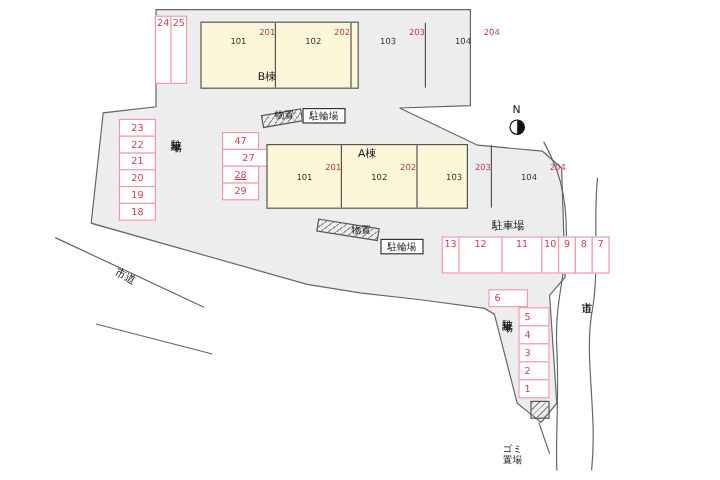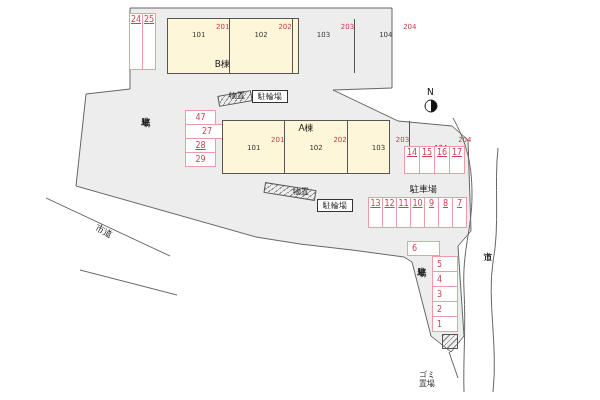--- a/index.html
+++ b/index.html
@@ -5,21 +5,21 @@
   html,body{margin:0;padding:0;background:#fff;}
   .stage{position:relative;width:600px;height:400px;background:#fff;overflow:hidden;
          font-family:"DejaVu Sans","Liberation Sans",sans-serif;}
   svg.base{position:absolute;left:0;top:0;}
   .abs{position:absolute;box-sizing:border-box;}
   
   .stall{box-sizing:border-box;border:1px solid #f09aa6;background:#fff;color:#d04055;
          font-size:8px;line-height:9px;display:flex;}
   .row{display:flex;flex-direction:row;}
   .col{display:flex;flex-direction:column;}
-  .row .stall{margin-left:-1px;text-decoration:underline;} .row .stall:first-child{margin-left:0;}
+  .row .stall{margin-left:-1px;} .row .stall:first-child{margin-left:0;}
   .col .stall{margin-top:-1px;}  .col .stall:first-child{margin-top:0;}
   .n-top{align-items:flex-start;justify-content:center;padding-top:1px;}
   .n-bot{align-items:flex-end;justify-content:center;padding-bottom:19px;}
   .n-mid{align-items:center;justify-content:center;}
   .n-left{align-items:center;justify-content:flex-start;padding-left:4px;}
   
   .building{position:absolute;background:#fdf6d8;border:1px solid #555;display:flex;box-sizing:border-box;}
   .unit{flex:1;border-left:1px solid #555;text-align:center;font-size:7px;line-height:8px;box-sizing:border-box;}
   .unit:first-child{border-left:none;}
   .unit .up{display:block;color:#c23b4b;padding-left:48px;}
@@ -78,20 +78,28 @@
       <span class="up">204</span>
       <span class="lo">104</span>
     </div>
     <div class="b-label" style="left:36%;bottom:2px;">B棟</div>
   </div>
 
   <div class="abs hatch" style="left:218px;top:93px;width:34px;height:11px;transform:rotate(-10deg);"></div>
   <div class="abs jp" style="left:229px;top:91px;font-size:8px;">物置</div>
   <div class="abs bikebox" style="left:252px;top:90px;width:36px;height:13px;">駐輪場</div>
 
+  <div class="abs col" style="left:99px;top:99px;">
+    <div class="stall n-mid" style="width:31px;height:15px;">23</div>
+    <div class="stall n-mid" style="width:31px;height:15px;">22</div>
+    <div class="stall n-mid" style="width:31px;height:15px;">21</div>
+    <div class="stall n-mid" style="width:31px;height:15px;">20</div>
+    <div class="stall n-mid" style="width:31px;height:15px;">19</div>
+    <div class="stall n-mid" style="width:31px;height:15px;">18</div>
+  </div>
   <div class="abs jp vert" style="left:141px;top:109px;">駐車場</div>
 
   <div class="abs col" style="left:185px;top:110px;">
     <div class="stall n-mid" style="width:31px;height:15px;">47</div>
     <div class="stall n-mid" style="width:44px;height:15px;">27</div>
     <div class="stall n-mid" style="width:31px;height:15px;text-decoration:underline;">28</div>
     <div class="stall n-mid" style="width:31px;height:15px;">29</div>
   </div>
 
   <div class="building bldgA" style="left:222px;top:120px;width:168px;height:54px;">
@@ -111,32 +119,26 @@
       <span class="up">204</span>
       <span class="lo">104</span>
     </div>
     <div class="b-label" style="left:50%;top:1px;transform:translateX(-50%);">A棟</div>
   </div>
 
   <div class="abs hatch" style="left:264px;top:186px;width:52px;height:11px;transform:rotate(9deg);"></div>
   <div class="abs jp" style="left:293px;top:187px;font-size:8px;">物置</div>
   <div class="abs bikebox" style="left:317px;top:199px;width:36px;height:13px;">駐輪場</div>
 
-  <div class="abs row" style="left:404px;top:146px;">
-    <div class="stall n-top" style="width:16px;height:28px;">14</div>
-    <div class="stall n-top" style="width:16px;height:28px;">15</div>
-    <div class="stall n-top" style="width:16px;height:28px;">16</div>
-    <div class="stall n-top" style="width:16px;height:28px;">17</div>
-  </div>
   <div class="abs jp" style="left:410px;top:184px;">駐車場</div>
 
   <div class="abs row" style="left:368px;top:197px;">
     <div class="stall n-bot" style="width:15px;height:31px;">13</div>
-    <div class="stall n-bot" style="width:15px;height:31px;">12</div>
-    <div class="stall n-bot" style="width:15px;height:31px;">11</div>
+    <div class="stall n-bot" style="width:37px;height:31px;">12</div>
+    <div class="stall n-bot" style="width:34px;height:31px;">11</div>
     <div class="stall n-bot" style="width:15px;height:31px;">10</div>
     <div class="stall n-bot" style="width:15px;height:31px;">9</div>
     <div class="stall n-bot" style="width:15px;height:31px;">8</div>
     <div class="stall n-bot" style="width:15px;height:31px;">7</div>
   </div>
 
   <div class="abs stall n-left" style="left:407px;top:241px;width:33px;height:15px;">6</div>
 
   <div class="abs jp vert" style="left:417px;top:259px;">駐車場</div>
 

